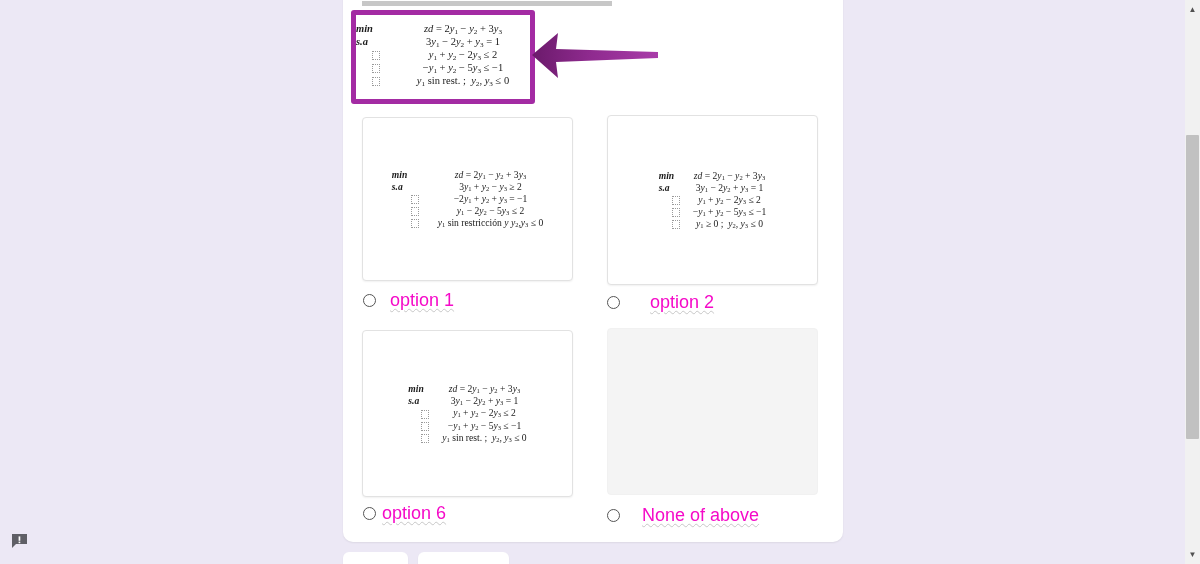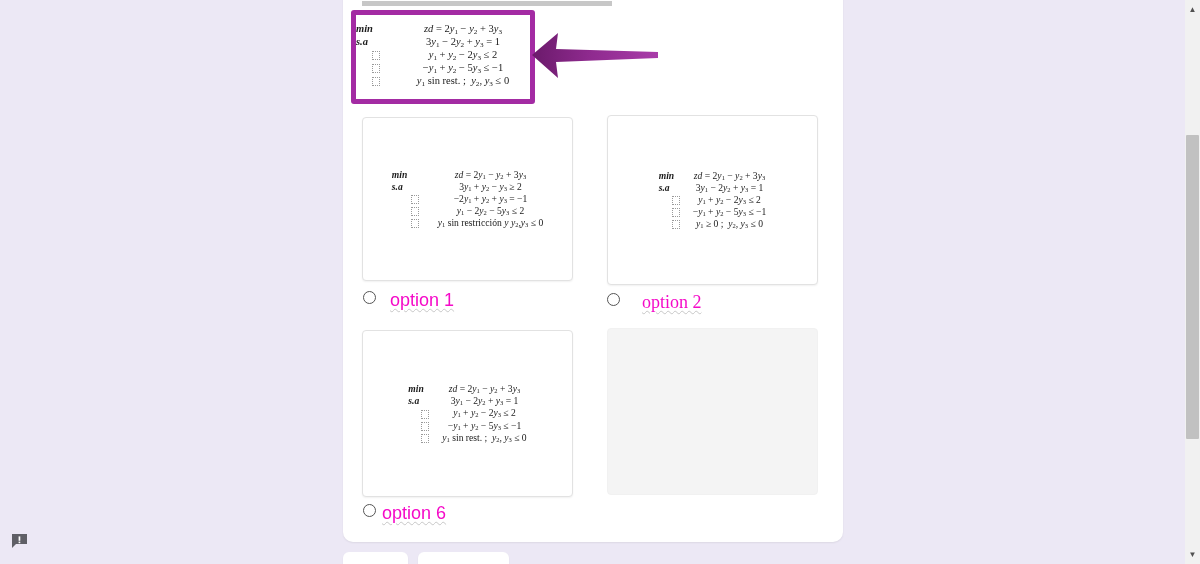--- a/index.html
+++ b/index.html
@@ -114,21 +114,21 @@
 
   #card-opt1 { left: 362px; top: 117px; width: 211px; height: 164px; }
   #card-opt2 { left: 607px; top: 115px; width: 211px; height: 170px; }
   #card-opt3 { left: 362px; top: 330px; width: 211px; height: 167px; }
   #card-opt4 { left: 607px; top: 328px; width: 211px; height: 167px; }
 
   
   .radio-row {
     position: absolute;
     display: flex;
-    align-items: flex-start;
+    align-items: center;
     gap: 6px;
   }
   #radio-opt1 { left: 363px; top: 291px; }
   #radio-opt2 { left: 607px; top: 293px; }
   #radio-opt3 { left: 363px; top: 504px; }
   #radio-opt4 { left: 607px; top: 506px; }
 
   .radio-dot {
     width: 13px;
     height: 13px;
@@ -144,21 +144,21 @@
     line-height: 1;
     text-decoration: underline;
     text-decoration-style: wavy;
     text-decoration-color: rgba(190,190,190,0.85);
     text-decoration-thickness: 1px;
     text-underline-offset: 2px;
     white-space: nowrap;
     background: rgba(255,255,255,0.0);
   }
   #radio-opt1 .radio-label { margin-left: 8px; }
-  #radio-opt2 .radio-label { margin-left: 16px; font-family: Liberation Serif, serif; }
+  #radio-opt2 .radio-label { margin-left: 24px; }
   #radio-opt3 .radio-label { margin-left: 0px; }
   #radio-opt4 .radio-label { margin-left: 16px; }
 
   
   .annot-arrow {
     position: absolute;
     left: 530px;
     top: 25px;
     width: 130px;
     height: 60px;
@@ -366,20 +366,24 @@
   <div class="radio-row" id="radio-opt2">
     <span class="radio-dot"></span>
     <span class="radio-label">option 2</span>
   </div>
 
   <div class="radio-row" id="radio-opt3">
     <span class="radio-dot"></span>
     <span class="radio-label">option 6</span>
   </div>
 
+  <div class="radio-row" id="radio-opt4">
+    <span class="radio-dot"></span>
+    <span class="radio-label">None of above</span>
+  </div>
 
   <div class="bottom-btn" id="btn-left"></div>
   <div class="bottom-btn" id="btn-right"></div>
 
   <div class="report-icon">
     <svg width="17" height="17" viewBox="0 0 17 17" xmlns="http://www.w3.org/2000/svg">
       <path d="M1,1 H16 V11 H5 L1,15 Z" fill="#5F5F66"></path>
       <rect x="7.6" y="3.4" width="1.7" height="4.4" fill="#ffffff"></rect>
       <rect x="7.6" y="8.6" width="1.7" height="1.6" fill="#ffffff"></rect>
     </svg>

